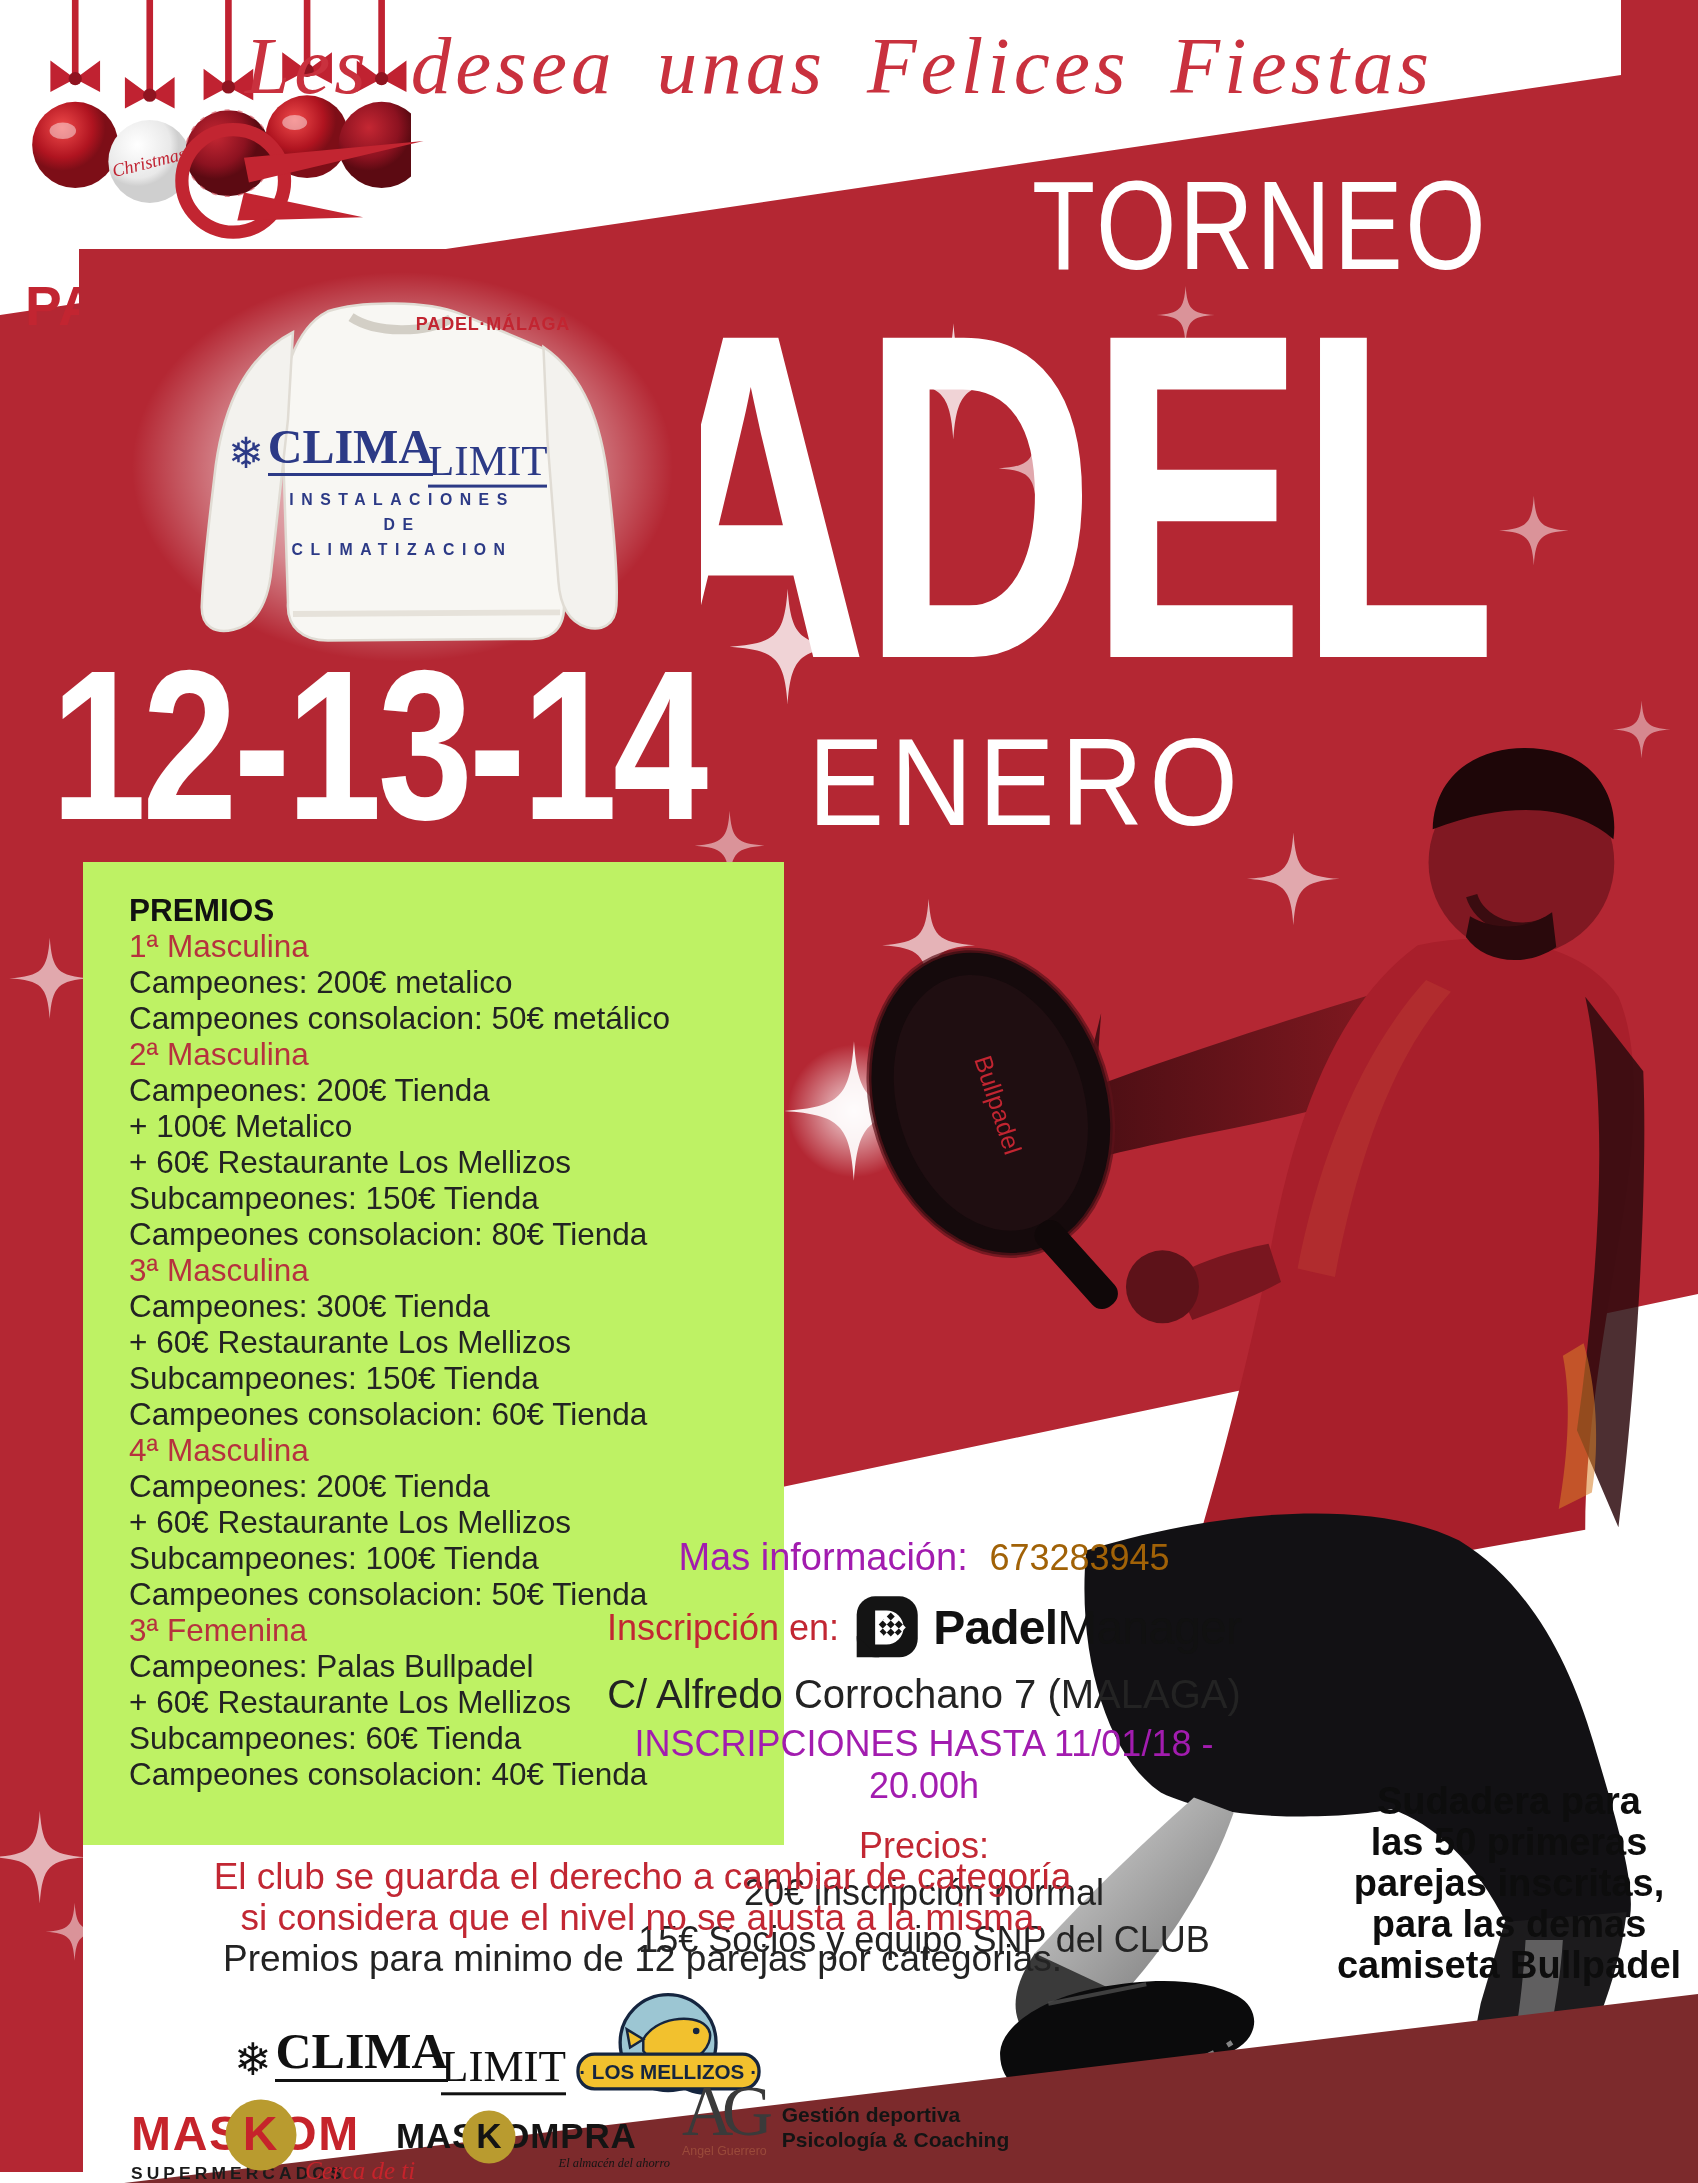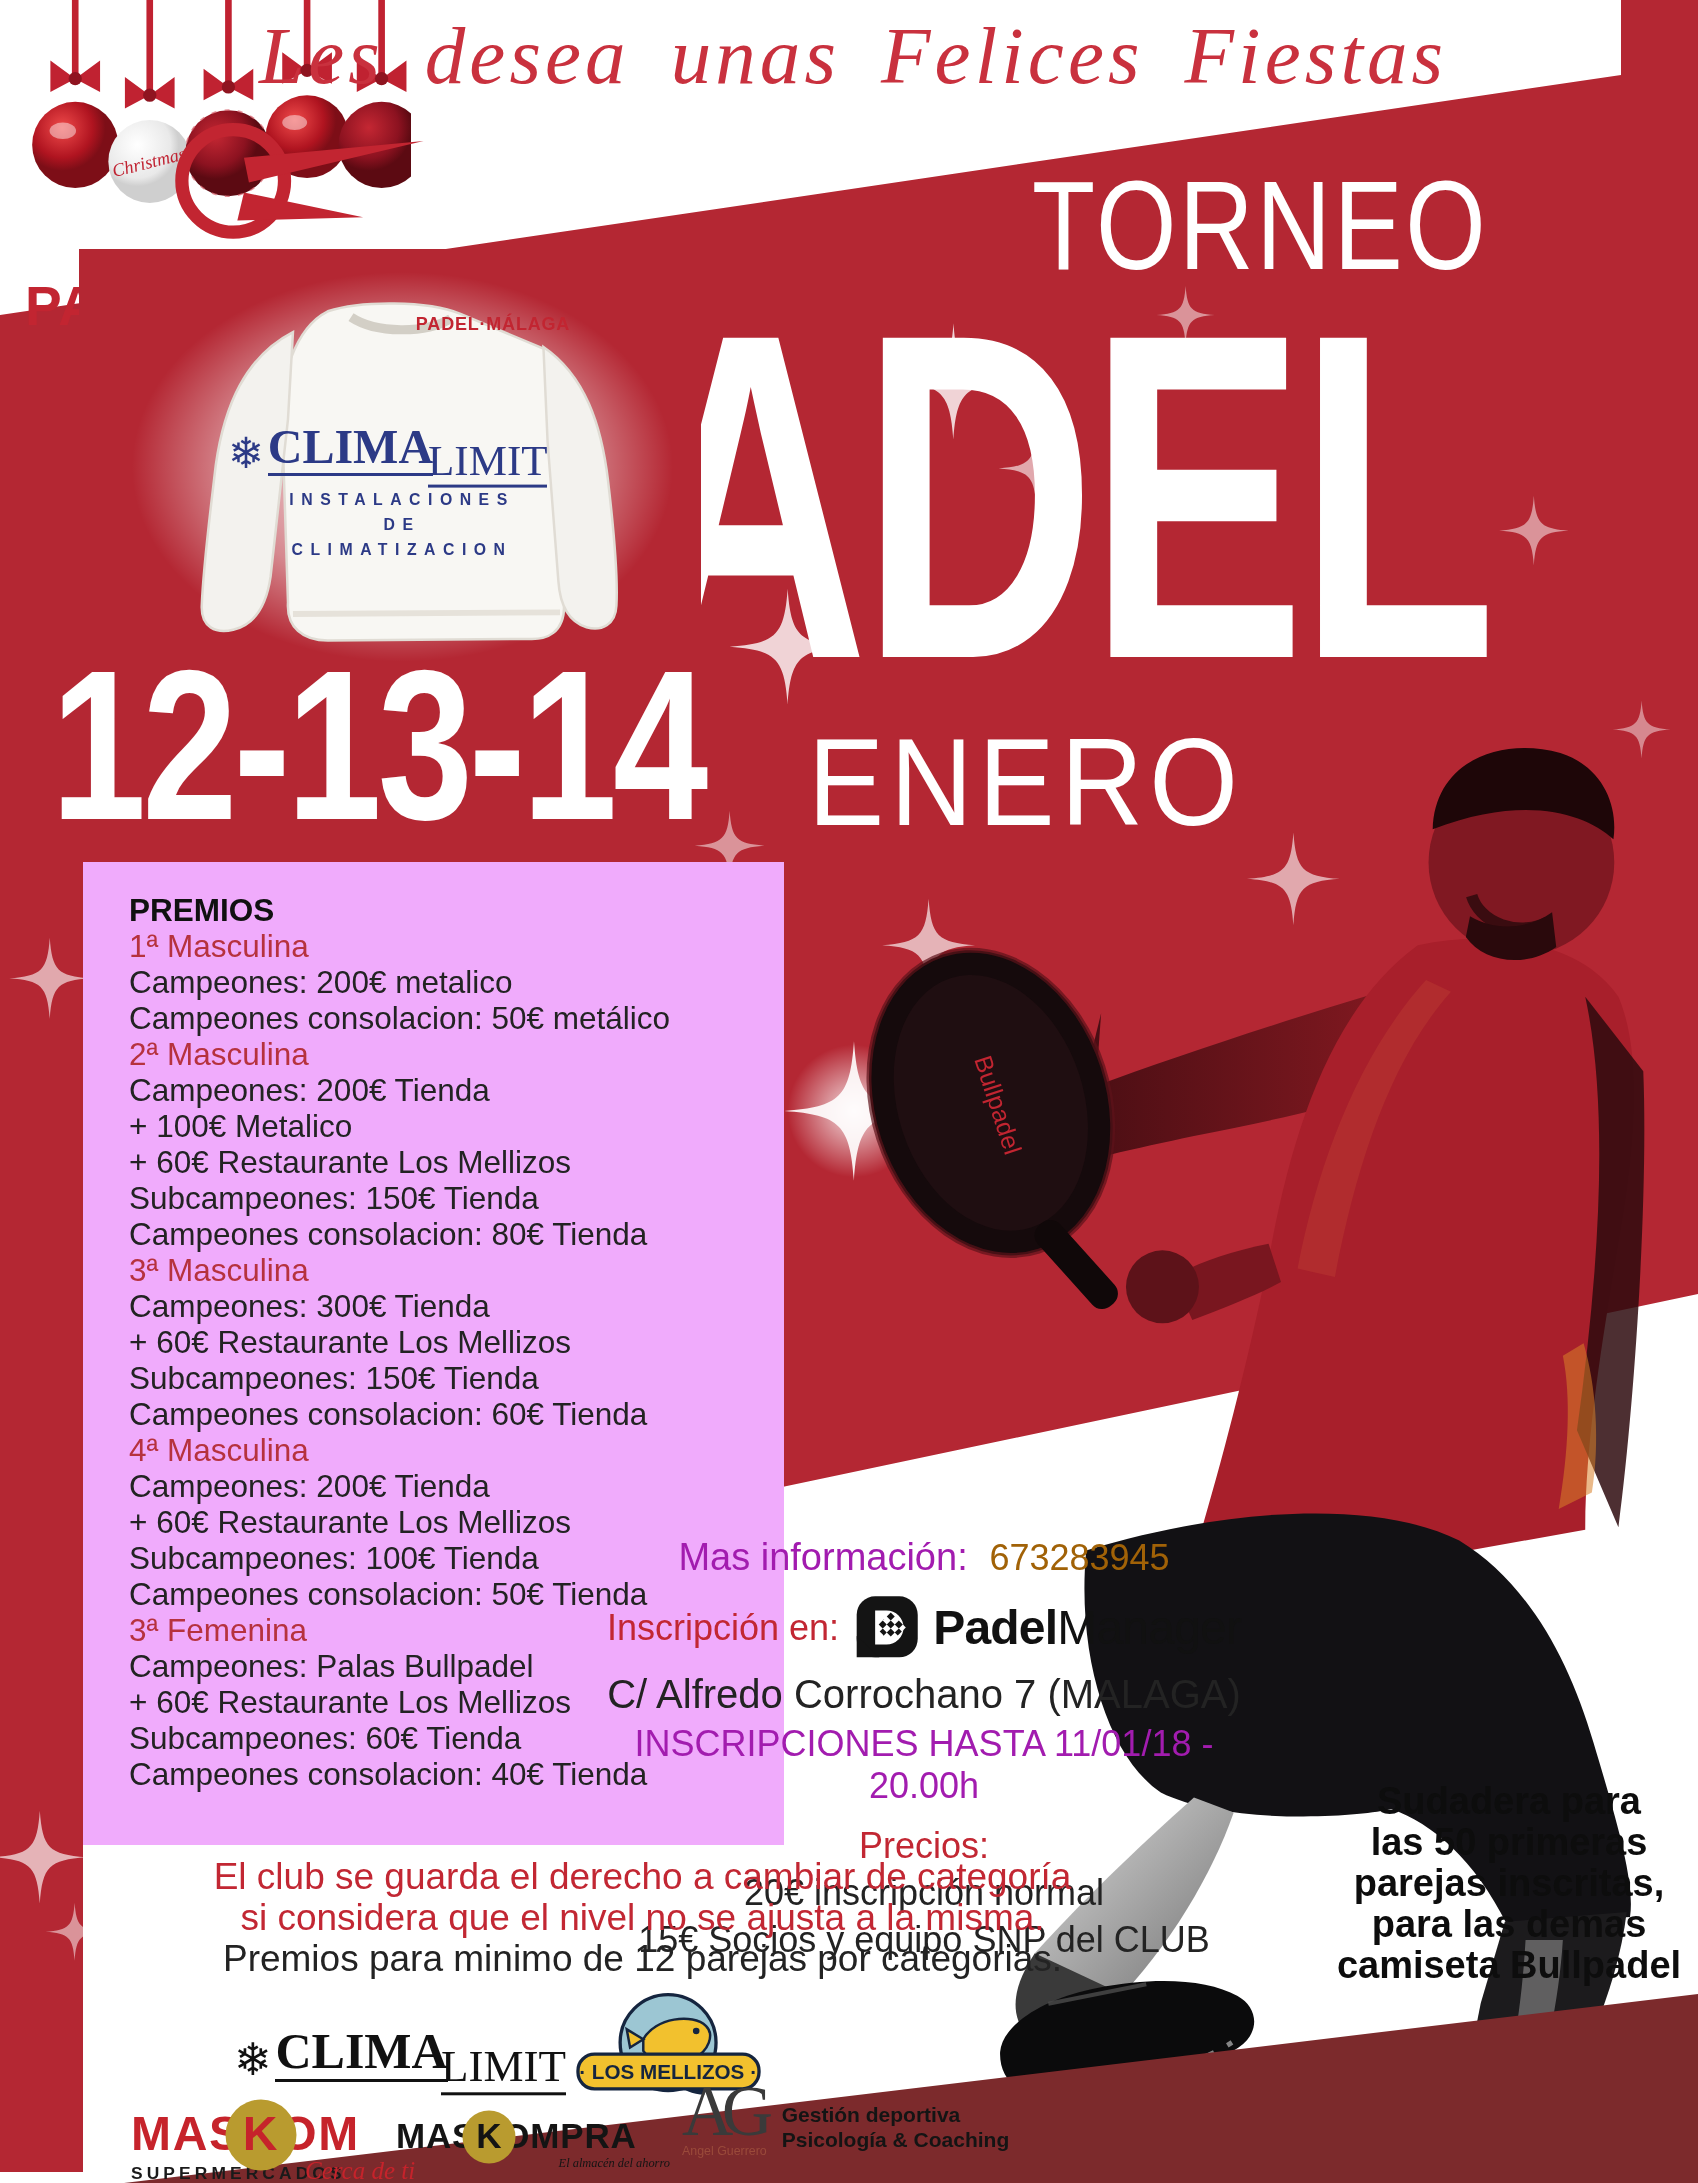--- a/index.html
+++ b/index.html
@@ -14,22 +14,22 @@
   .sparkles{position:absolute;left:0;top:0;width:1698px;height:2183px;z-index:1;pointer-events:none;}
 
   
   .ornaments{left:21px;top:0;z-index:2;}
   .brand{left:16.6px;top:100px;width:514px;z-index:2;}
   .brand-icon{position:absolute;left:129px;top:8.3px;}
   .brand-text{position:absolute;left:8.3px;top:174px;width:498px;font-size:55px;color:#c22531;
               letter-spacing:0.8px;white-space:nowrap;}
   .brand-text .b{font-weight:bold;}
 
-  .greeting{left:245px;top:10px;width:1177px;z-index:2;font-family:"Liberation Serif",serif;
-            font-style:italic;font-size:81px;color:#c9313e;letter-spacing:4.1px;word-spacing:16.6px;white-space:nowrap;margin-left:14px;}
+  .greeting{left:245px;top:20px;width:1177px;z-index:2;font-family:"Liberation Serif",serif;
+            font-style:italic;font-size:81px;color:#c9313e;letter-spacing:4.1px;word-spacing:16.6px;white-space:nowrap;}
 
   .kicker{left:1032px;top:153px;z-index:2;color:#fff;font-size:126px;font-weight:400;
           letter-spacing:3.3px;transform:scaleX(.82);transform-origin:left top;white-space:nowrap;}
   .hero-title{left:448px;top:264px;z-index:2;color:#fff;font-size:464px;font-weight:bold;line-height:1;
           letter-spacing:-10px;transform:scaleX(.70);transform-origin:left top;white-space:nowrap;}
   .dates{left:51px;top:638px;z-index:3;color:#fff;font-size:214px;font-weight:bold;line-height:1;
           letter-spacing:-5px;transform:scaleX(.80);transform-origin:left top;white-space:nowrap;}
   .month{left:808px;top:711px;z-index:3;color:#fff;font-size:124px;font-weight:400;letter-spacing:6.6px;
           transform:scaleX(.92);transform-origin:left top;white-space:nowrap;}
 
@@ -39,21 +39,21 @@
   .sw-brand{position:absolute;left:323px;top:65px;width:182px;text-align:center;color:#c22531;
             font-size:18px;font-weight:bold;letter-spacing:0.8px;}
   .sw-logo{position:absolute;left:149px;top:170px;width:348px;color:#2c3a86;white-space:nowrap;}
   .sw-logo .flake{font-size:43px;vertical-align:-5px;}
   .sw-logo .clima{font-family:"Liberation Serif",serif;font-size:48px;font-weight:bold;border-bottom:3.3px solid #2c3a86;}
   .sw-logo .limit{font-family:"Liberation Serif",serif;font-size:43px;border-bottom:3.3px solid #2c3a86;
                   display:inline-block;transform:translateY(11.6px);margin-left:-5px;}
   .sw-sub{position:absolute;width:348px;text-align:center;color:#2c3a86;font-size:15.8px;letter-spacing:7.5px;font-weight:bold;}
 
   
-  .premios-box{left:83px;top:862px;width:701px;height:983px;background:#f0abfc;z-index:4;
+  .premios-box{left:83px;top:862px;width:701px;height:983px;background:#bef264;z-index:4;
                padding:30px 0 0 46px;box-sizing:border-box;}
   .premios-box div{font-size:31.5px;line-height:36px;color:#232323;white-space:nowrap;}
   .premios-box .hd{font-weight:bold;color:#111;}
   .premios-box .cat{color:#b6323e;}
 
   
   .info{left:580px;top:1536px;width:688px;z-index:4;text-align:center;color:#232323;}
   .row-phone .lbl{font-size:38px;color:#a21caf;}
   .row-phone .phone{font-size:36px;color:#a16207;margin-left:18px;}
   .row-insc{margin-top:13.3px;display:flex;align-items:center;justify-content:center;gap:11.6px;}

